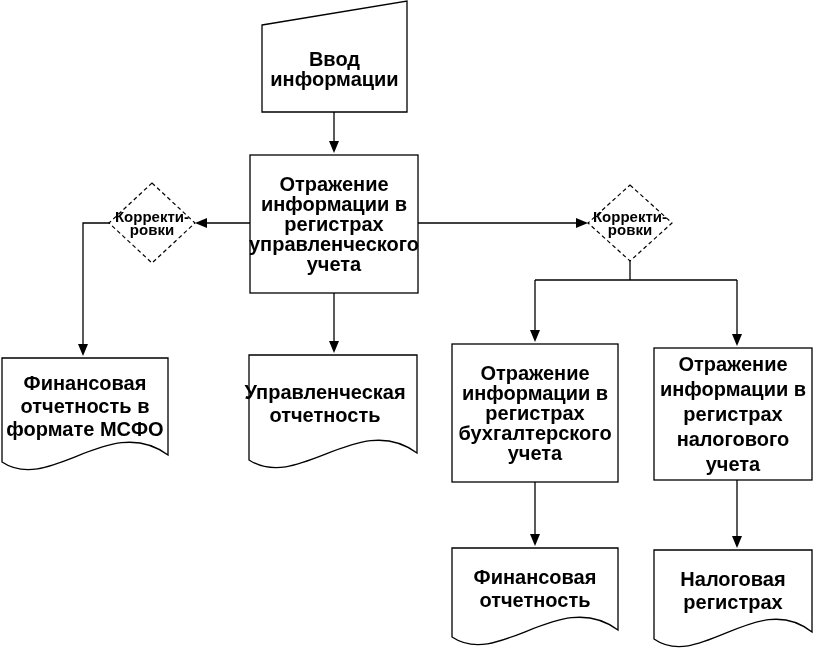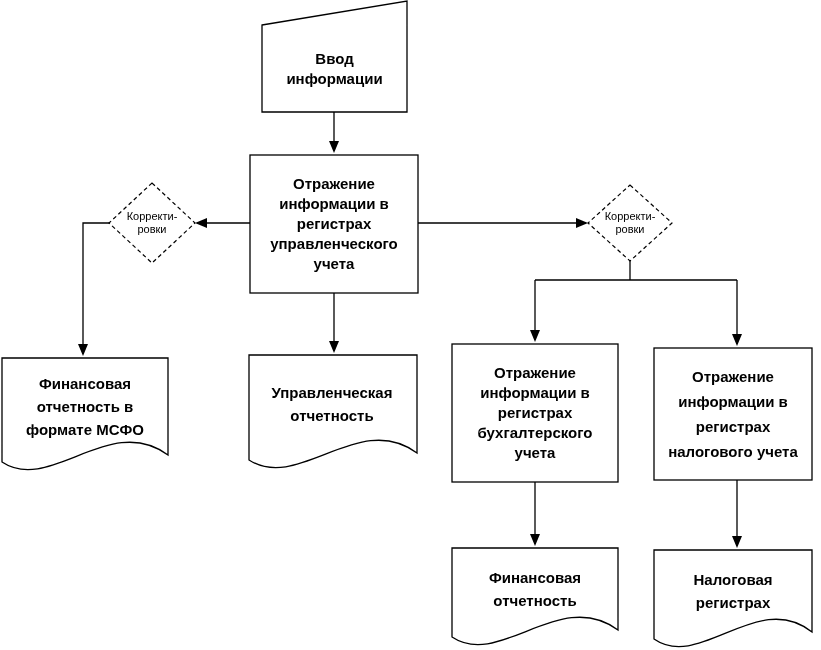--- a/index.html
+++ b/index.html
@@ -14,25 +14,25 @@
   .layer{position:absolute;left:0;top:0;}
   .shape{fill:#ffffff;stroke:#000000;stroke-width:1.3;}
   .shape-dashed{fill:#ffffff;stroke:#000000;stroke-width:1.2;stroke-dasharray:4 3;}
   .connector{fill:none;stroke:#000000;stroke-width:1.3;}
   .label{
     position:absolute;
     display:flex;align-items:center;justify-content:center;
     text-align:center;
     white-space:pre-line;
     font-weight:bold;
-    font-size:15px;line-height:20px;
+    font-size:20px;line-height:20px;
     pointer-events:none;
   }
   .label.doc{line-height:23px;}
-  .label.small{font-size:11px;line-height:13px;font-weight:normal;}
+  .label.small{font-size:15px;line-height:13px;font-weight:bold;}
 </style>
 </head>
 <body>
 
 <div class="stage">
 
   <svg class="layer" width="821" height="650" viewBox="0 0 821 650">
     <defs>
       <marker id="arw" markerUnits="userSpaceOnUse" markerWidth="12" markerHeight="10" refX="10" refY="5" orient="auto">
         <path d="M0,0 L12,5 L0,10 Z" fill="#000000"></path>
@@ -91,21 +91,21 @@
   <div class="label small" style="left:109px;top:183px;width:86px;height:80px;">Корректи-
 ровки</div>
 
   <div class="label small" style="left:588px;top:185px;width:84px;height:76px;">Корректи-
 ровки</div>
 
   <div class="label doc" style="left:2px;top:358px;width:166px;height:97px;">Финансовая
 отчетность в
 формате МСФО</div>
 
-  <div class="label doc" style="left:250px;top:355px;width:164px;height:98px;">Управленческая
+  <div class="label doc" style="left:243px;top:355px;width:164px;height:98px;">Управленческая
 отчетность</div>
 
   <div class="label" style="left:452px;top:344px;width:166px;height:138px;">Отражение
 информации в
 регистрах
 бухгалтерского
 учета</div>
 
   <div class="label" style="left:654px;top:348px;width:158px;height:132px;line-height:25px;">Отражение
 информации в

